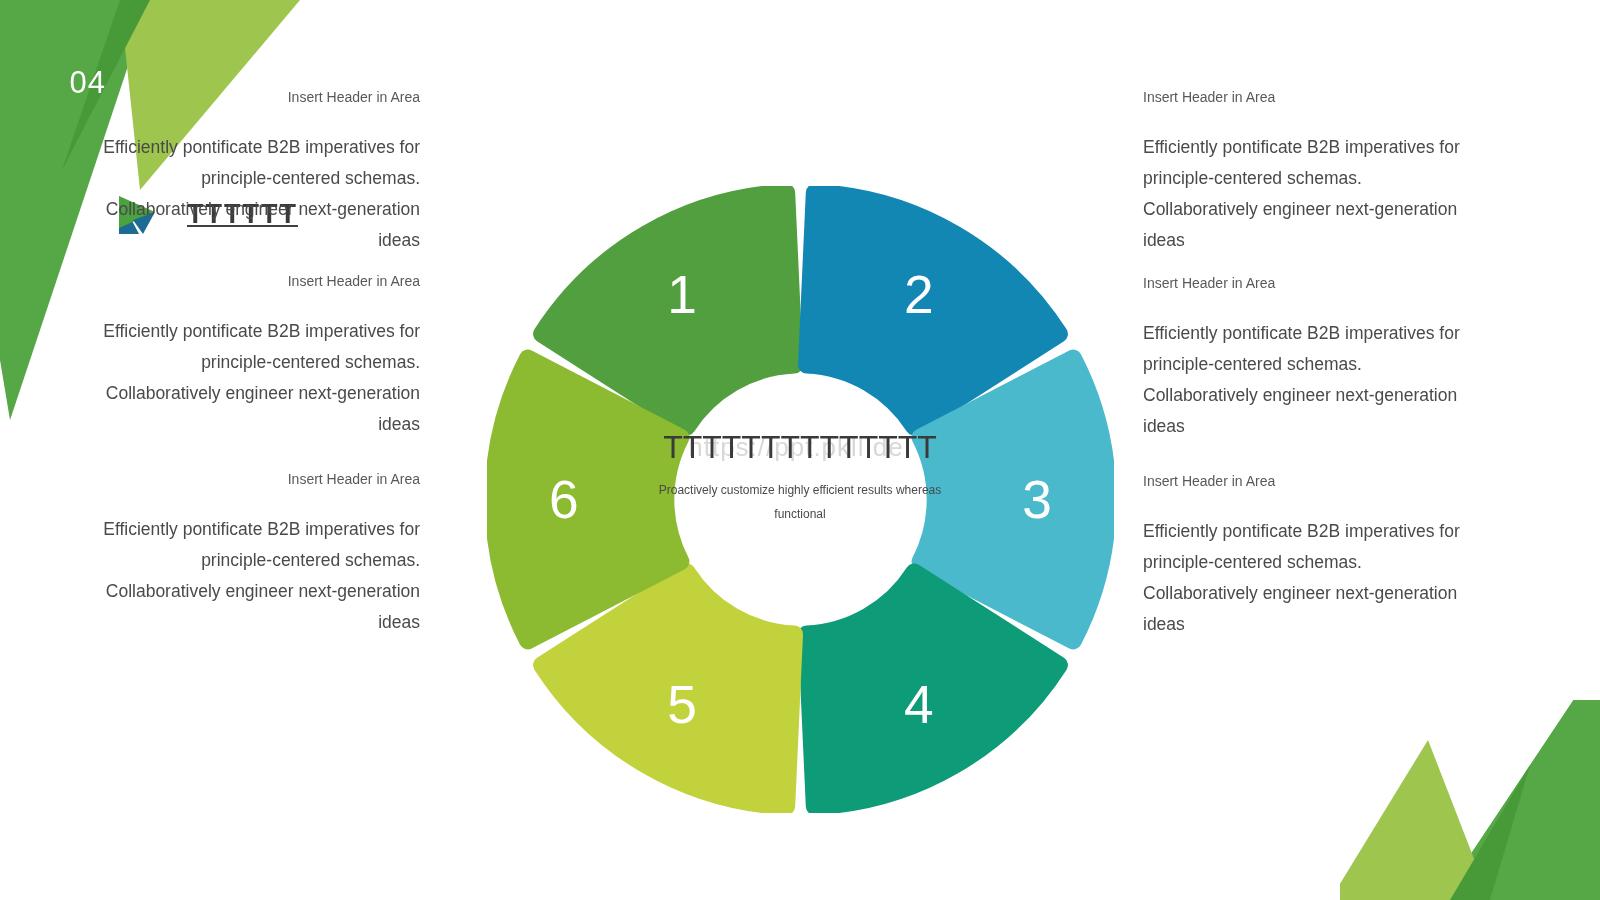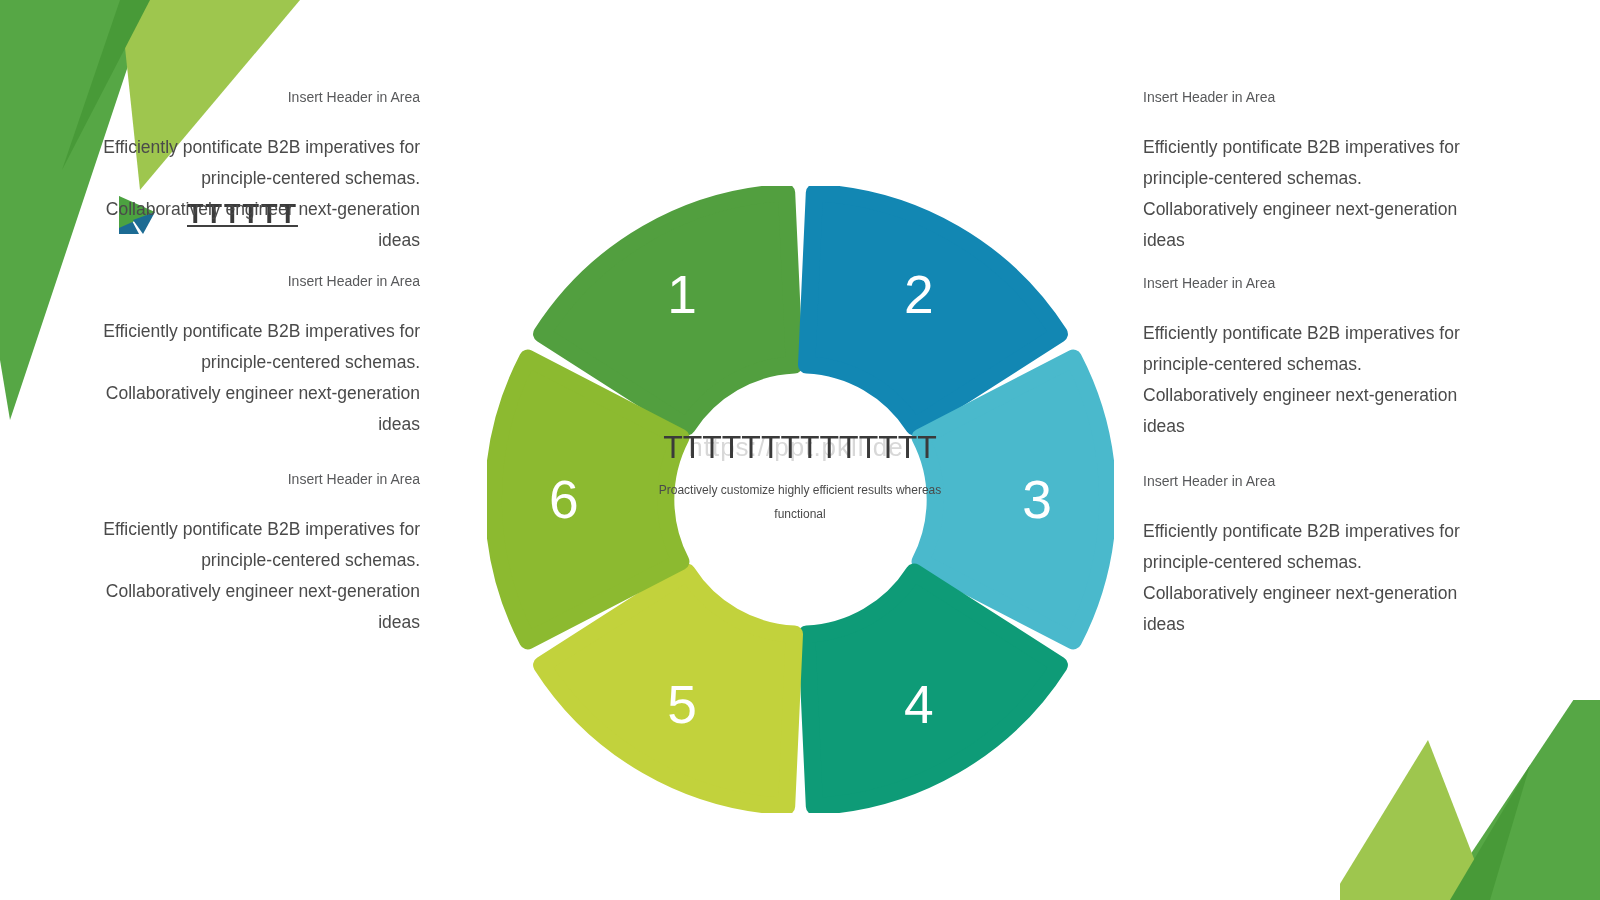--- a/index.html
+++ b/index.html
@@ -102,20 +102,21 @@
     <polygon points="120,0 150,0 62,170" fill="#489a38"></polygon>
   </svg>
 
   <svg class="corner-deco deco-br" viewBox="0 0 260 200">
     <polygon points="260,200 260,-40 100,200" fill="#56a745"></polygon>
     <polygon points="150,200 -10,200 88,40" fill="#9ec64e"></polygon>
     <polygon points="150,200 110,200 190,65" fill="#489a38"></polygon>
   </svg>
 
   <div class="header-row">
+    <div class="sec-num">04</div>
   </div>
 
   <div class="sub-row">
     <svg class="logo-mark" viewBox="0 0 48 48">
       <polygon points="6,6 6,44 26,44 6,6" fill="#1c6b93"></polygon>
       <polygon points="6,6 42,22 6,38" fill="#4ca240"></polygon>
       <polygon points="20,30 42,22 30,44 20,30" fill="#1c6b93"></polygon>
     </svg>
     <div class="sub-title">TTTTTT</div>
   </div>

